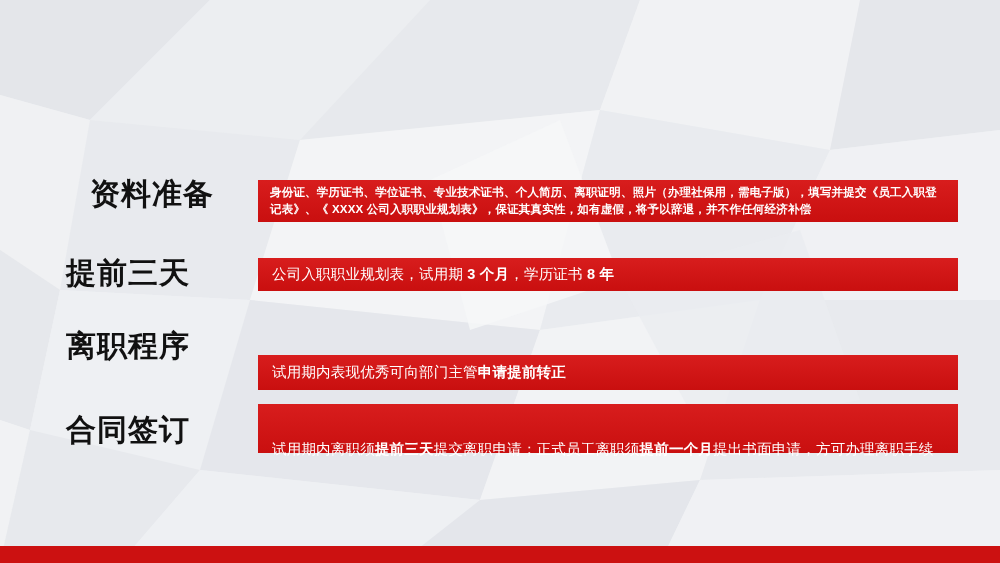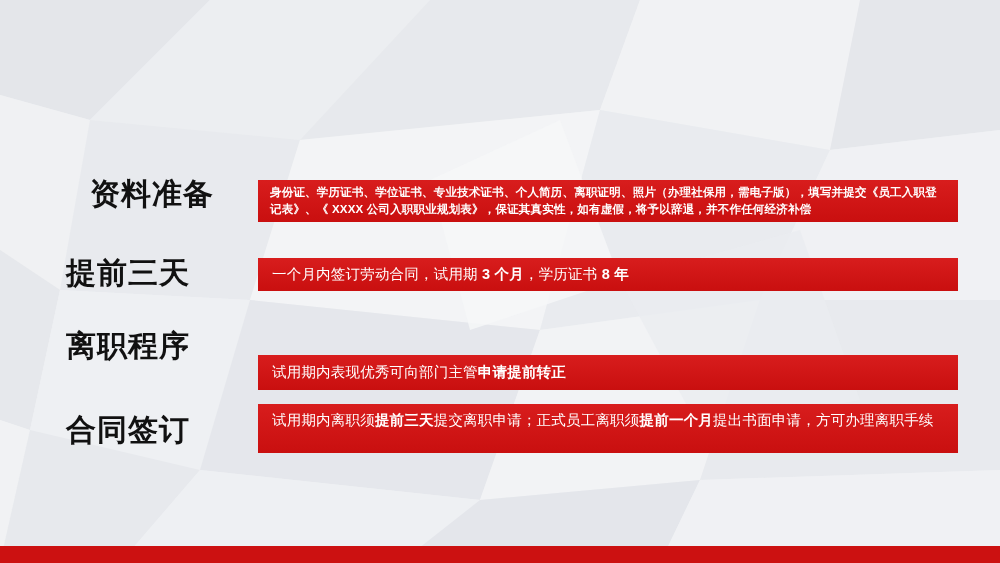--- a/index.html
+++ b/index.html
@@ -83,21 +83,21 @@
   #row2 .row-label{top:253px;}
   #row2 .row-box{top:258px;height:33px;padding:6px 10px 0 14px;}
   #row2 .box-text{font-size:14.5px;line-height:21px;}
 
   #row3 .row-label{top:326px;}
   #row3 .row-box{top:331px;height:35px;padding:7px 10px 0 14px;margin-top:24px;}
   #row3 .box-text{font-size:14.5px;line-height:21px;}
 
   #row4 .row-label{top:410px;}
   #row4 .row-box{top:404px;height:49px;padding:6px 10px 0 14px;}
-  #row4 .box-text{font-size:14.5px;line-height:21px;}
+  #row4 .box-text{font-size:14.5px;line-height:21px;margin-top:29px;}
 
   
   .bottom-bar{
     position:absolute;
     left:0;top:546px;
     width:1000px;height:17px;
     background:#cc1111;
     z-index:4;
   }
 </style>
@@ -136,21 +136,21 @@
   <div class="row" id="row1">
     <span class="row-label">资料准备</span>
     <div class="row-box">
       <span class="box-text"><b>身份证、学历证书、学位证书、专业技术证书、个人简历、离职证明、照片（办理社保用，需电子版），填写并提交《员工入职登记表》、《 XXXX 公司入职职业规划表》，保证其真实性，如有虚假，将予以辞退，并不作任何经济补偿</b></span>
     </div>
   </div>
 
   <div class="row" id="row2">
     <span class="row-label">提前三天</span>
     <div class="row-box">
-      <span class="box-text"><span>一个月内签订劳动合同，试用期 </span><b>3 个月</b><span>，学历证书 </span><b>8 年</b></span>
+      <span class="box-text"><span>公司入职职业规划表，试用期 </span><b>3 个月</b><span>，学历证书 </span><b>8 年</b></span>
     </div>
   </div>
 
   <div class="row" id="row3">
     <span class="row-label">离职程序</span>
     <div class="row-box">
       <span class="box-text"><span>试用期内表现优秀可向部门主管</span><b>申请提前转正</b></span>
     </div>
   </div>
 

